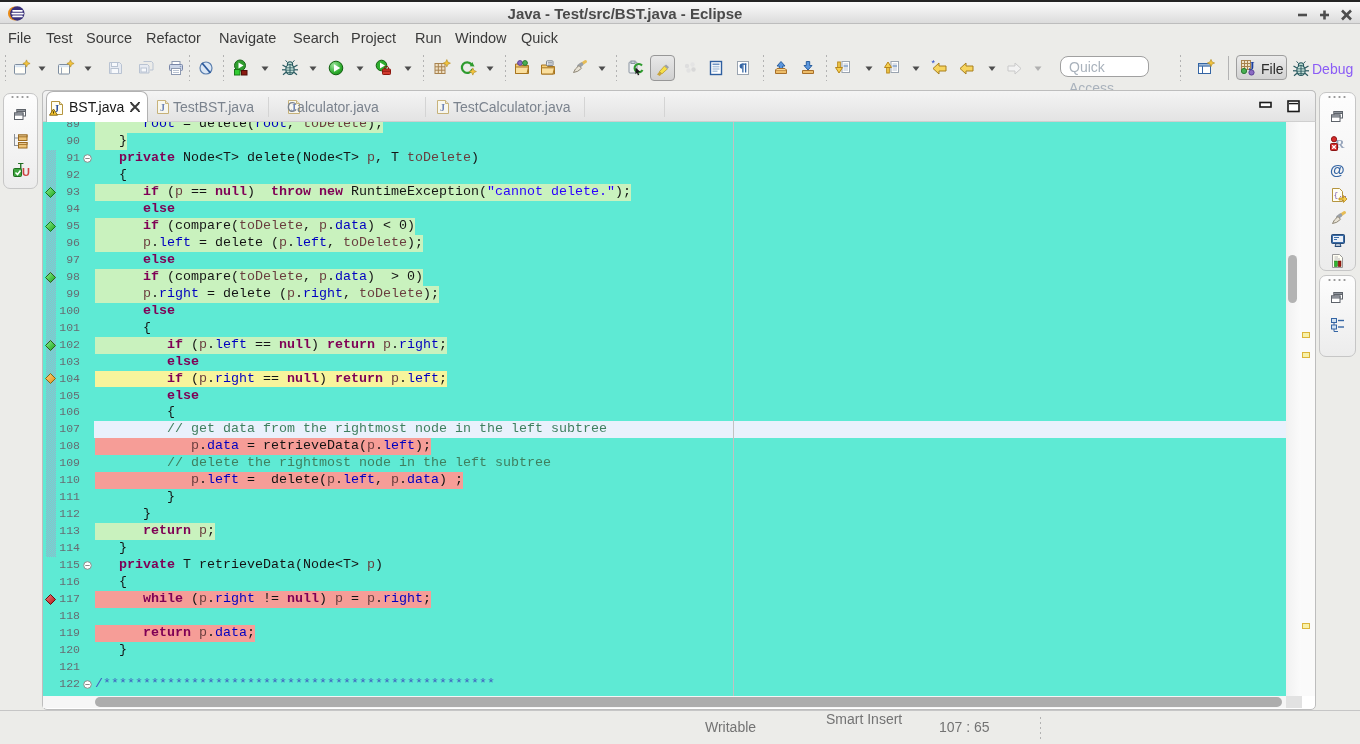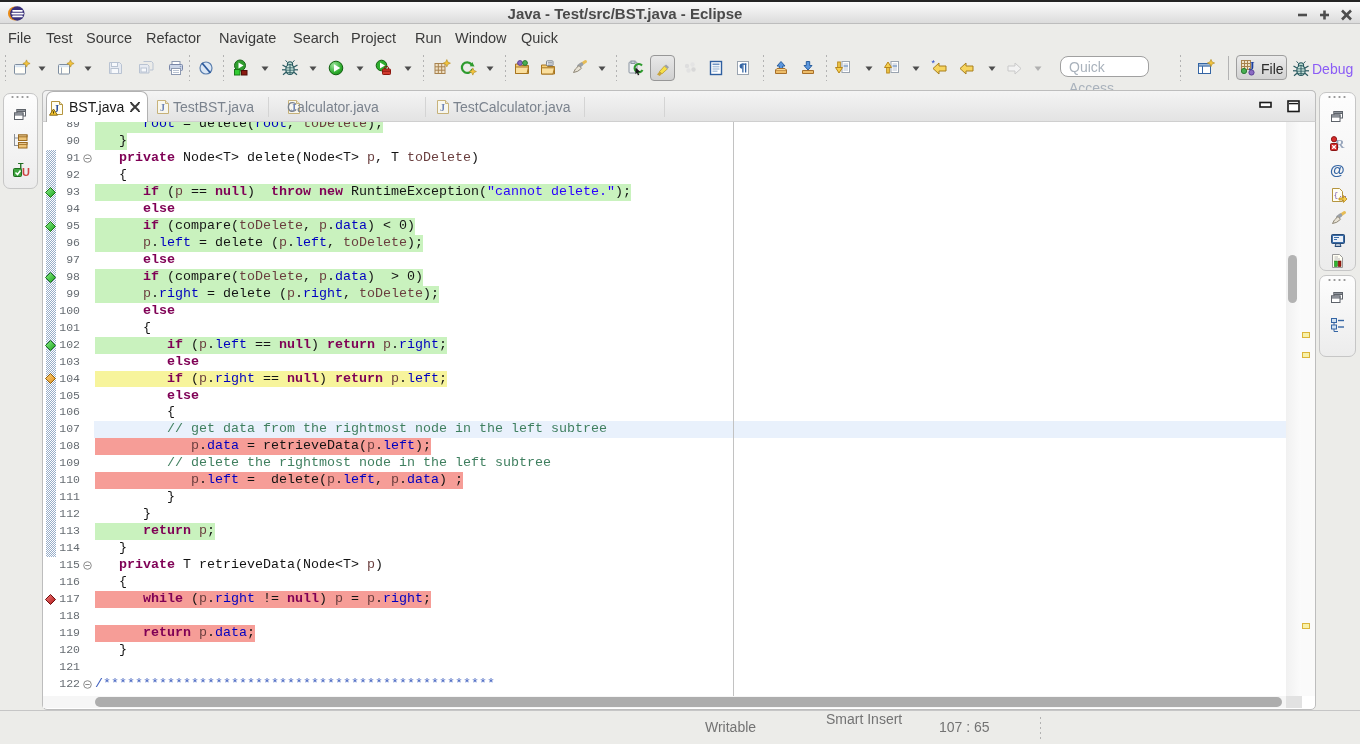--- a/index.html
+++ b/index.html
@@ -4,21 +4,21 @@
 html,body{width:1360px;height:744px;overflow:hidden;background:#ecece9;font-family:"Liberation Sans",sans-serif}
 #root{position:relative;width:1360px;height:744px}
 .titlebar{position:absolute;left:0;top:0;width:100%;height:24px;background:linear-gradient(#fbfbfb,#dcdcdc);border-top:2px solid #252525;border-bottom:1px solid #bdbdbd}
 .title{position:absolute;left:625px;top:3px;transform:translateX(-50%);font-size:15px;font-weight:bold;color:#4a4a4a;white-space:nowrap}
 .menubar{position:absolute;left:0;top:26px;width:100%;height:26px;font-size:14.5px;color:#3b3b3b}
 .toolbar{position:absolute;left:0;top:0;width:100%;height:88px}
 .ti{position:absolute}
 .tsep{position:absolute;width:1px;background:repeating-linear-gradient(#b3b3b3 0 2px,transparent 2px 5px)}
 .shell{position:absolute;left:42px;top:90px;width:1274px;height:620px;background:#fff;border:1px solid #bdbdbd;border-radius:5px}
 .tabstrip{position:absolute;left:42px;top:90px;width:1274px;height:32px;background:linear-gradient(#f4f4f4,#e3e3e3);border:1px solid #bdbdbd;border-bottom:1px solid #cfcfcf;border-radius:5px 5px 0 0}
-.code{position:absolute;left:43px;top:122px;width:1243px;height:574px;background:#ffffff;overflow:hidden}
+.code{position:absolute;left:43px;top:122px;width:1243px;height:574px;background:#5eead4;overflow:hidden}
 pre{font-family:Liberation Mono, monospace;font-size:13.333px;line-height:16.95px;color:#141414}
 .nums{position:absolute;left:1px;top:-5.75px;width:36px;text-align:right;font-size:11.5px;line-height:16.95px;color:#666c72;font-family:"Liberation Mono",monospace}
 .src{position:absolute;left:52px;top:-5.75px}
 .k{color:#7f0055;font-weight:bold}.f{color:#0000c0}.s{color:#2a00ff}.c{color:#3f7f5f}.p{color:#6a3e3e}.j{color:#3f5fbf}
 .band{position:absolute;left:3px;top:28.150000000000006px;width:10px;height:406.8px;
 background-image:linear-gradient(45deg,#97adc9 25%,transparent 25%,transparent 75%,#8fa8c8 75%),linear-gradient(45deg,#97adc9 25%,transparent 25%,transparent 75%,#8fa8c8 75%);
 background-size:2px 2px;background-position:0 0,1px 1px}
 .margin{position:absolute;left:690px;top:0;width:1px;height:574px;background:#c2c2c2}
 .statusbar{position:absolute;left:0;top:710px;width:100%;height:42px;background:#ecece9;border-top:1px solid #c6c6c6;font-size:14px;color:#737373}
 .stackbox{position:absolute;background:linear-gradient(#fdfdfd,#ececec);border:1px solid #c6c6c6;border-radius:7px}

